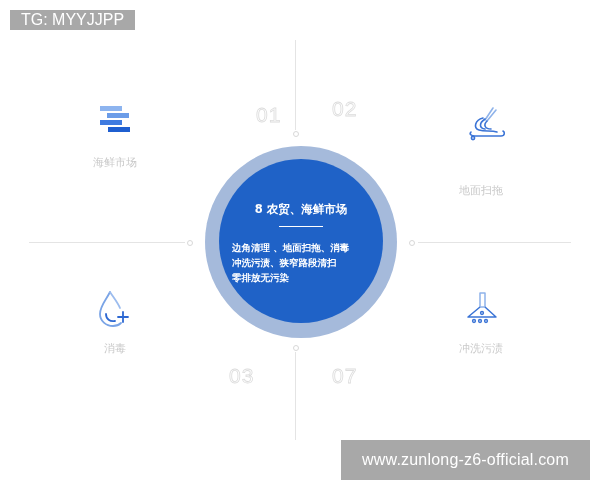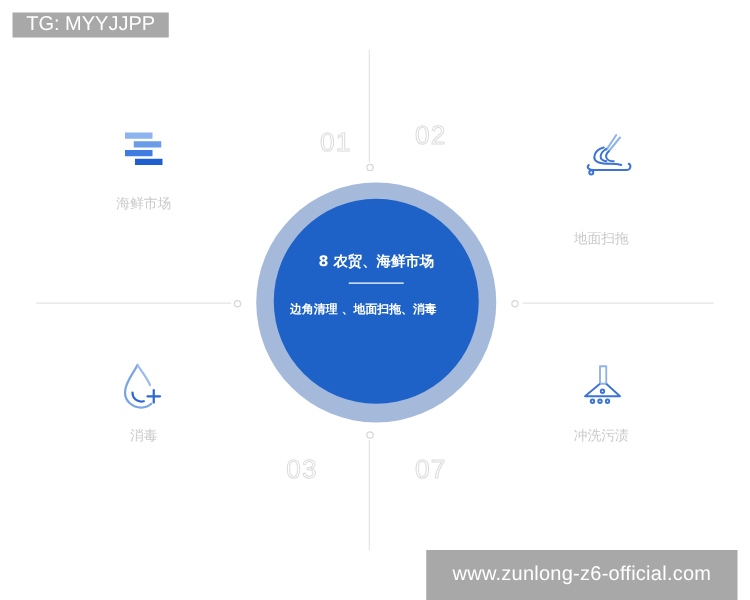--- a/index.html
+++ b/index.html
@@ -135,13 +135,15 @@
   </svg>
 </div>
 <div class="abs feature-label" style="left:431px; top:341px;">冲洗污渍</div>
 
 <div class="abs outer-ring"></div>
 <div class="abs inner-circle"></div>
 <div class="abs center-title">8  农贸、海鲜市场</div>
 <div class="abs center-divider"></div>
 <div class="abs center-body">
   <div>边角清理 、地面扫拖、消毒</div>
+  <div>冲洗污渍、狭窄路段清扫</div>
+  <div>零排放无污染</div>
 </div>
 
 </body></html>

